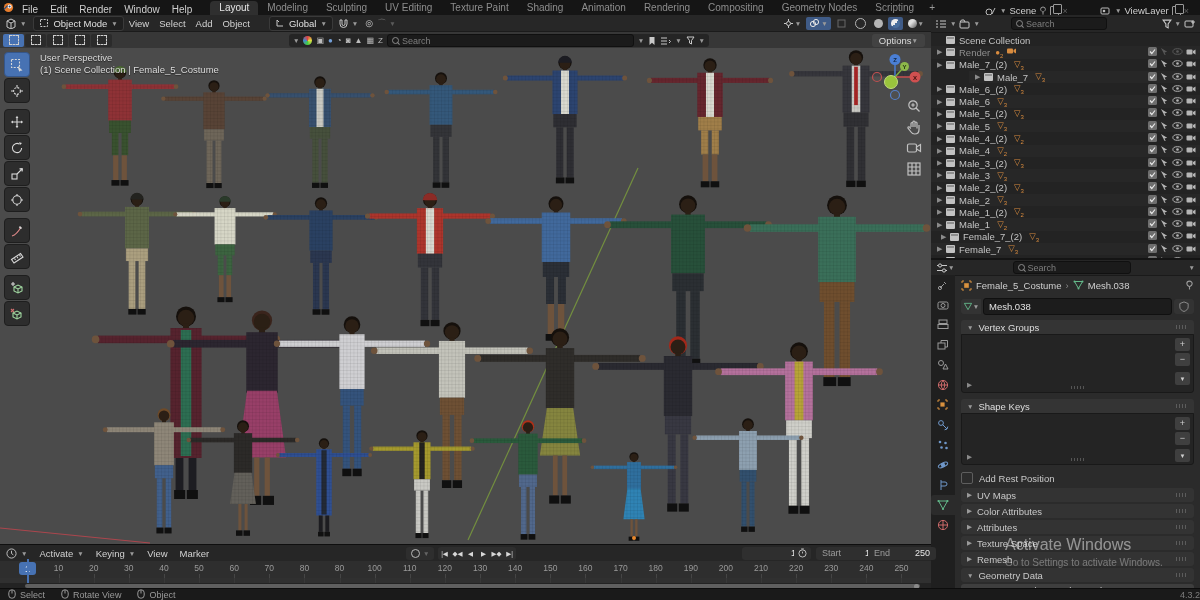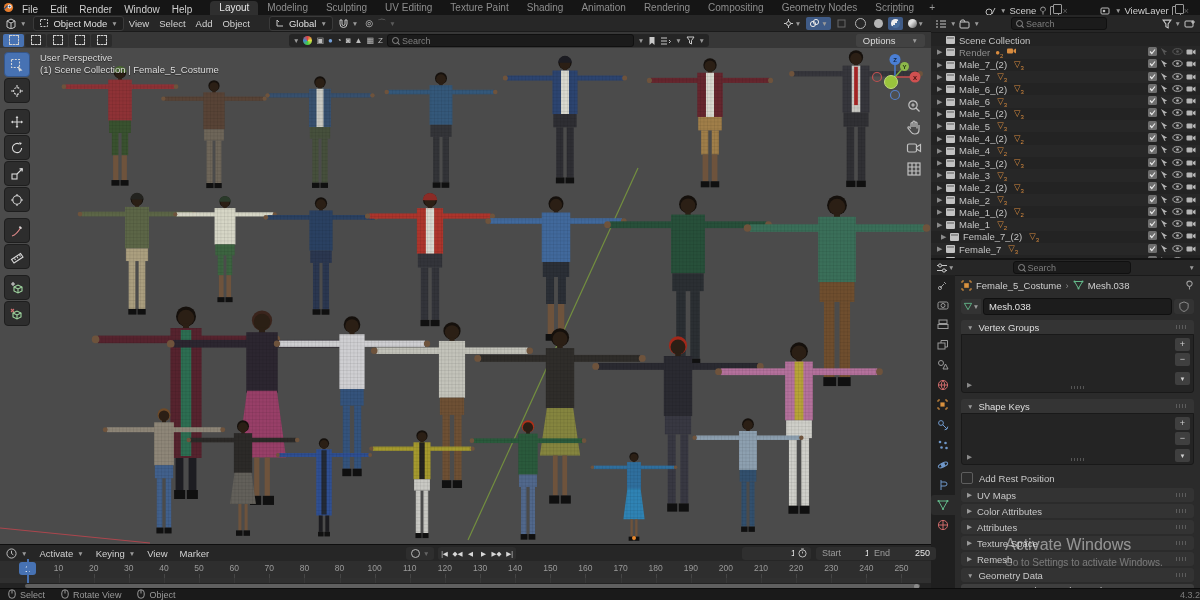--- a/index.html
+++ b/index.html
@@ -38,21 +38,21 @@
   #midpill{position:absolute;left:289px;top:2px;height:13px;width:412px;background:#252525;border-radius:3px;
            display:flex;align-items:center;padding:0 4px;gap:4px;font-size:9px;color:#b5b5b5;}
   .sphere-multi{width:9px;height:9px;border-radius:50%;background:conic-gradient(#d44,#dd4,#4c4,#48c,#d44);}
   .fgly{font-size:8px;color:#bdbdbd;line-height:13px;}
   .search{background:#1b1b1b;border:1px solid #101010;border-radius:3px;height:11px;display:flex;align-items:center;padding:0 4px;gap:3px;}
   .search input{background:transparent;border:none;outline:none;color:#bdbdbd;font-size:9px;width:100%;font-family:"Liberation Sans",sans-serif;padding:0;}
   .search input::placeholder{color:#7e7e7e;}
   .mag{width:5px;height:5px;border:1px solid #8a8a8a;border-radius:50%;position:relative;flex:none;}
   .mag::after{content:"";position:absolute;width:3px;height:1px;background:#8a8a8a;transform:rotate(45deg);right:-2.5px;bottom:-1px;}
   #optionspill{position:absolute;right:6px;top:2px;height:13px;background:#424242;border-radius:3px;display:flex;align-items:center;
-               padding:0 7px;font-size:9.5px;color:#dcdcdc;gap:16px;}
+               padding:0 7px;font-size:9.5px;color:#dcdcdc;gap:0;}
   
   #vp3d{position:absolute;top:48px;left:0;width:931px;height:496px;background:#4b4b4b;overflow:hidden;border-right:1px solid #0e0e0e;}
   #vp-overlay{position:absolute;left:40px;top:4px;font-size:9.5px;color:#dadada;text-shadow:0 1px 1px rgba(0,0,0,.55);line-height:12px;}
   #toolbar{position:absolute;left:4px;top:4px;display:flex;flex-direction:column;gap:1px;}
   .tool-btn{width:24px;height:23px;background:rgba(42,42,42,.92);border:1px solid #1e1e1e;border-radius:4px;
             display:flex;align-items:center;justify-content:center;}
   .tool-btn.active{background:#4772b3;border-color:#35568a;}
   .tool-btn svg{stroke:#d8d8d8;fill:none;stroke-width:1.1;}
   .gap-after{margin-bottom:5px;}
   #navicons{position:absolute;left:906px;top:50px;display:flex;flex-direction:column;gap:5px;opacity:.9;}
@@ -1054,21 +1054,21 @@
             <span><svg width="11" height="9" viewBox="0 0 11 9">
                 <ellipse cx="5.5" cy="4.5" rx="4.6" ry="2.8" fill="none" stroke="#b5b5b5"></ellipse>
                 <circle cx="5.5" cy="4.5" r="1.3" fill="#b5b5b5"></circle>
               </svg></span>
             <span><svg width="10" height="8" viewBox="0 0 10 8">
                 <rect x="0.5" y="1.5" width="6" height="5" rx="1" fill="#b5b5b5"></rect>
                 <path d="M7 3l2.5-1.5v5L7 5z" fill="#b5b5b5"></path>
               </svg></span>
           </span>
         </div>
-        <div class="ol-row" style="height: 12.3px;">
+        <div class="ol-row" style="height: 12.3px; margin-left: 38px;">
           <span class="exp">▶</span>
           <span class="colbox"></span>
           <span>Male_7</span>
           <span class="badge">▽<sub>3</sub></span>
           <span class="ol-right">
             <span><svg width="9" height="9" viewBox="0 0 9 9">
                 <rect width="9" height="9" rx="1.5" fill="#6e6e6e"></rect>
                 <path d="M2 4.5l1.8 2L7 2.5" stroke="#e8e8e8" fill="none" stroke-width="1.2"></path>
               </svg></span>
             <span><svg width="9" height="9" viewBox="0 0 10 10">

